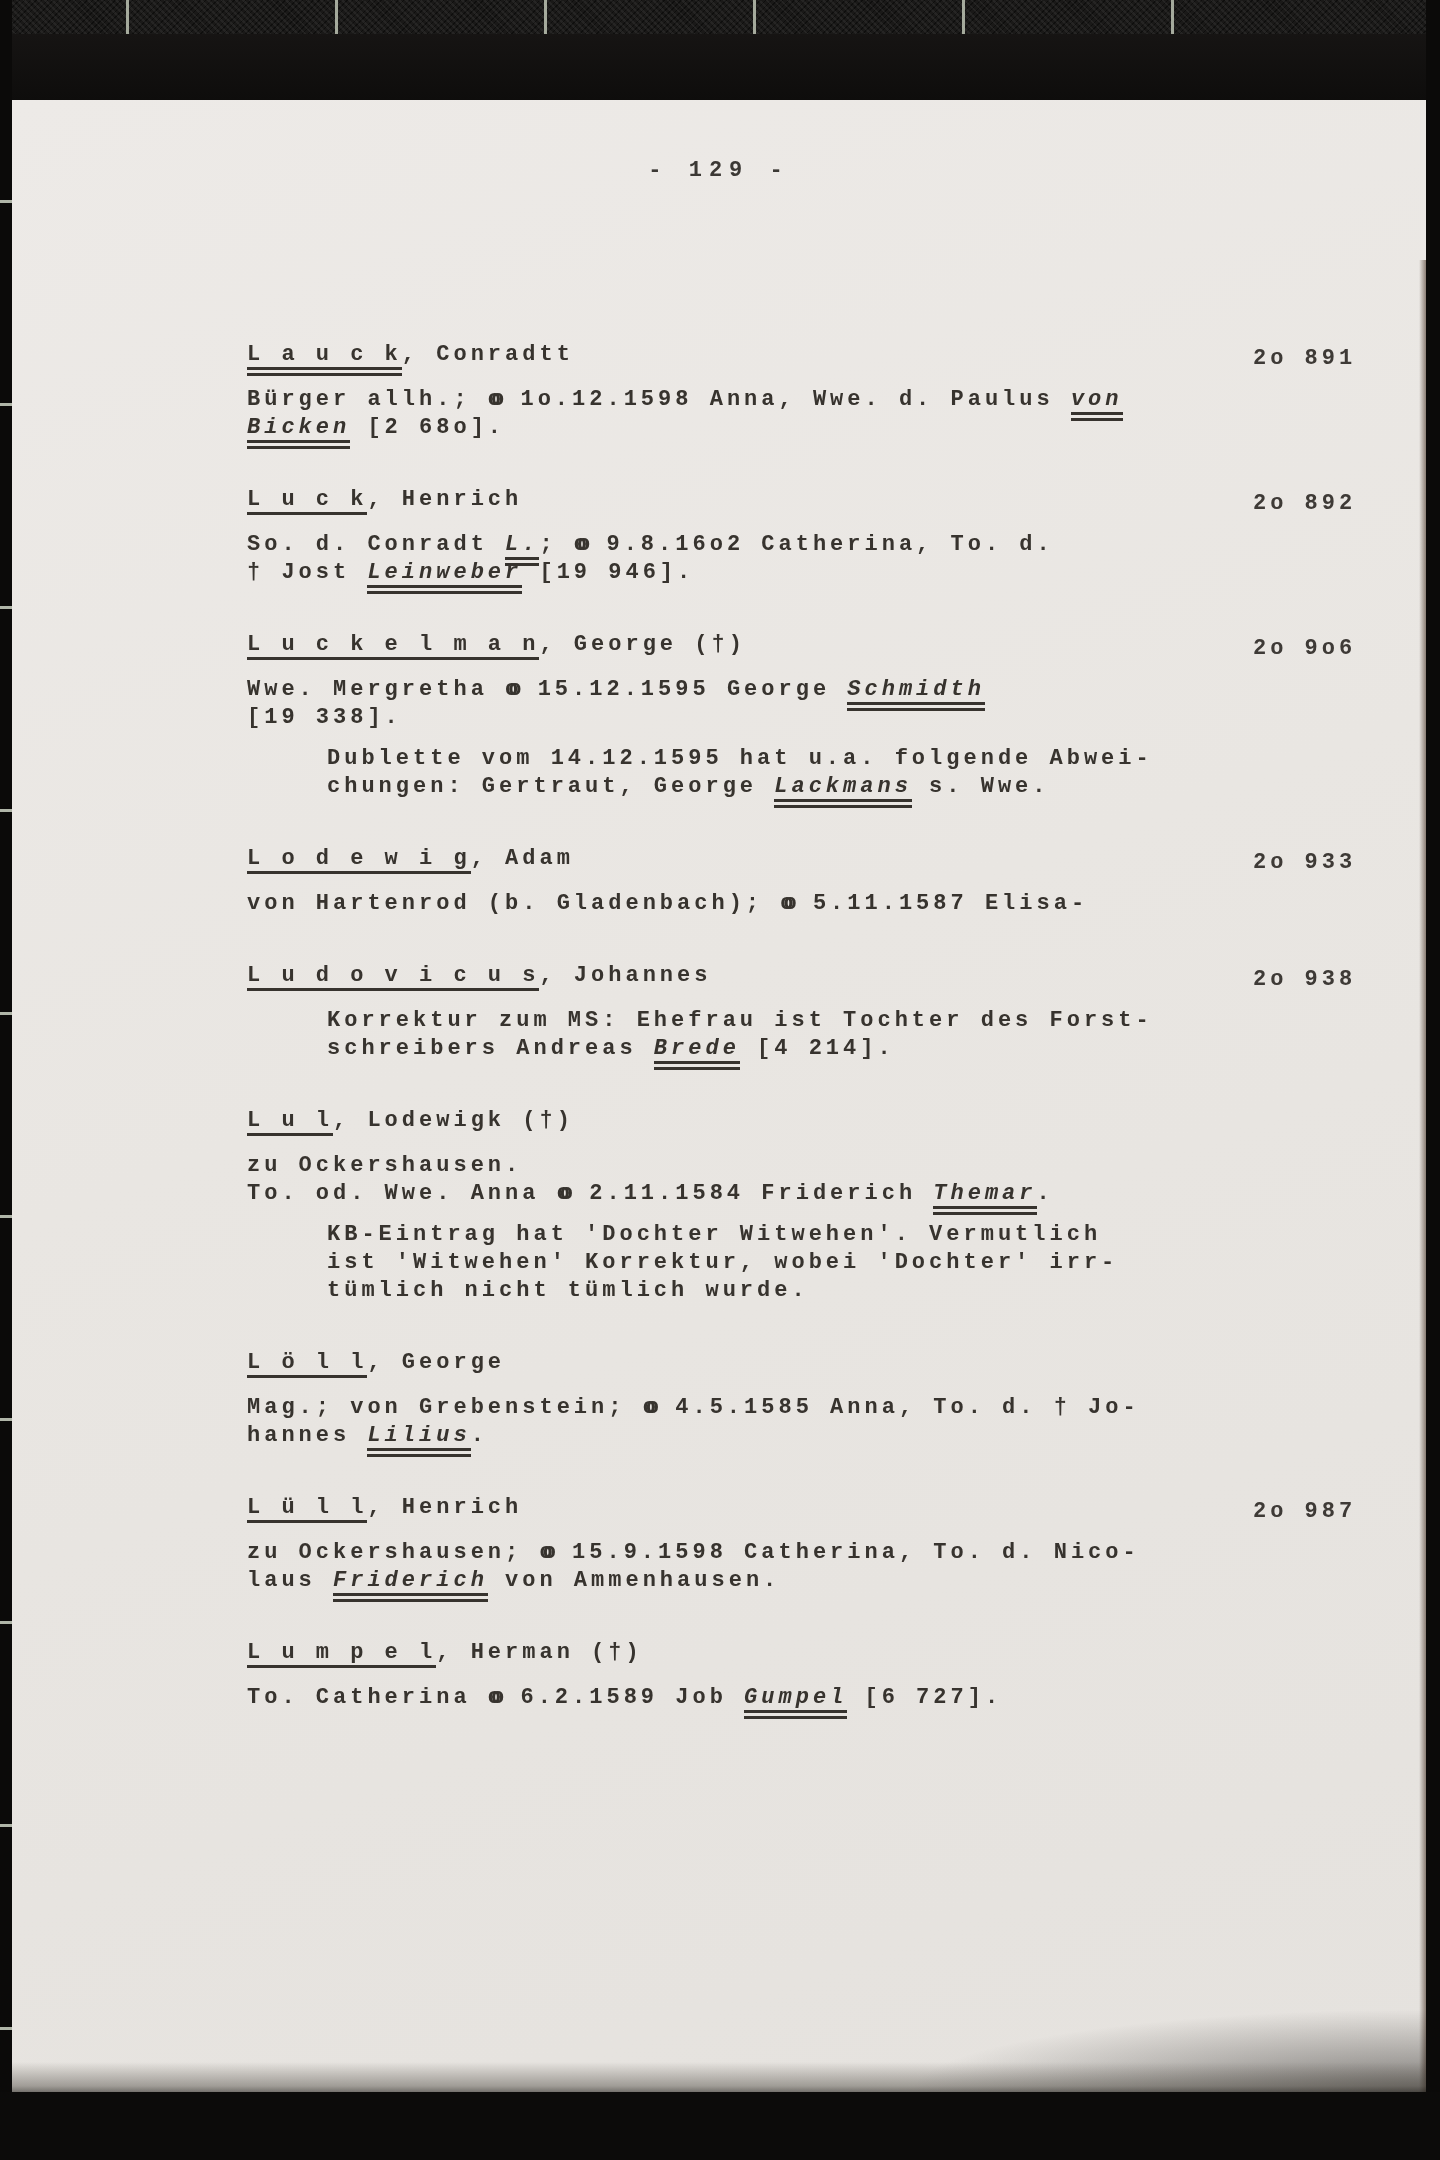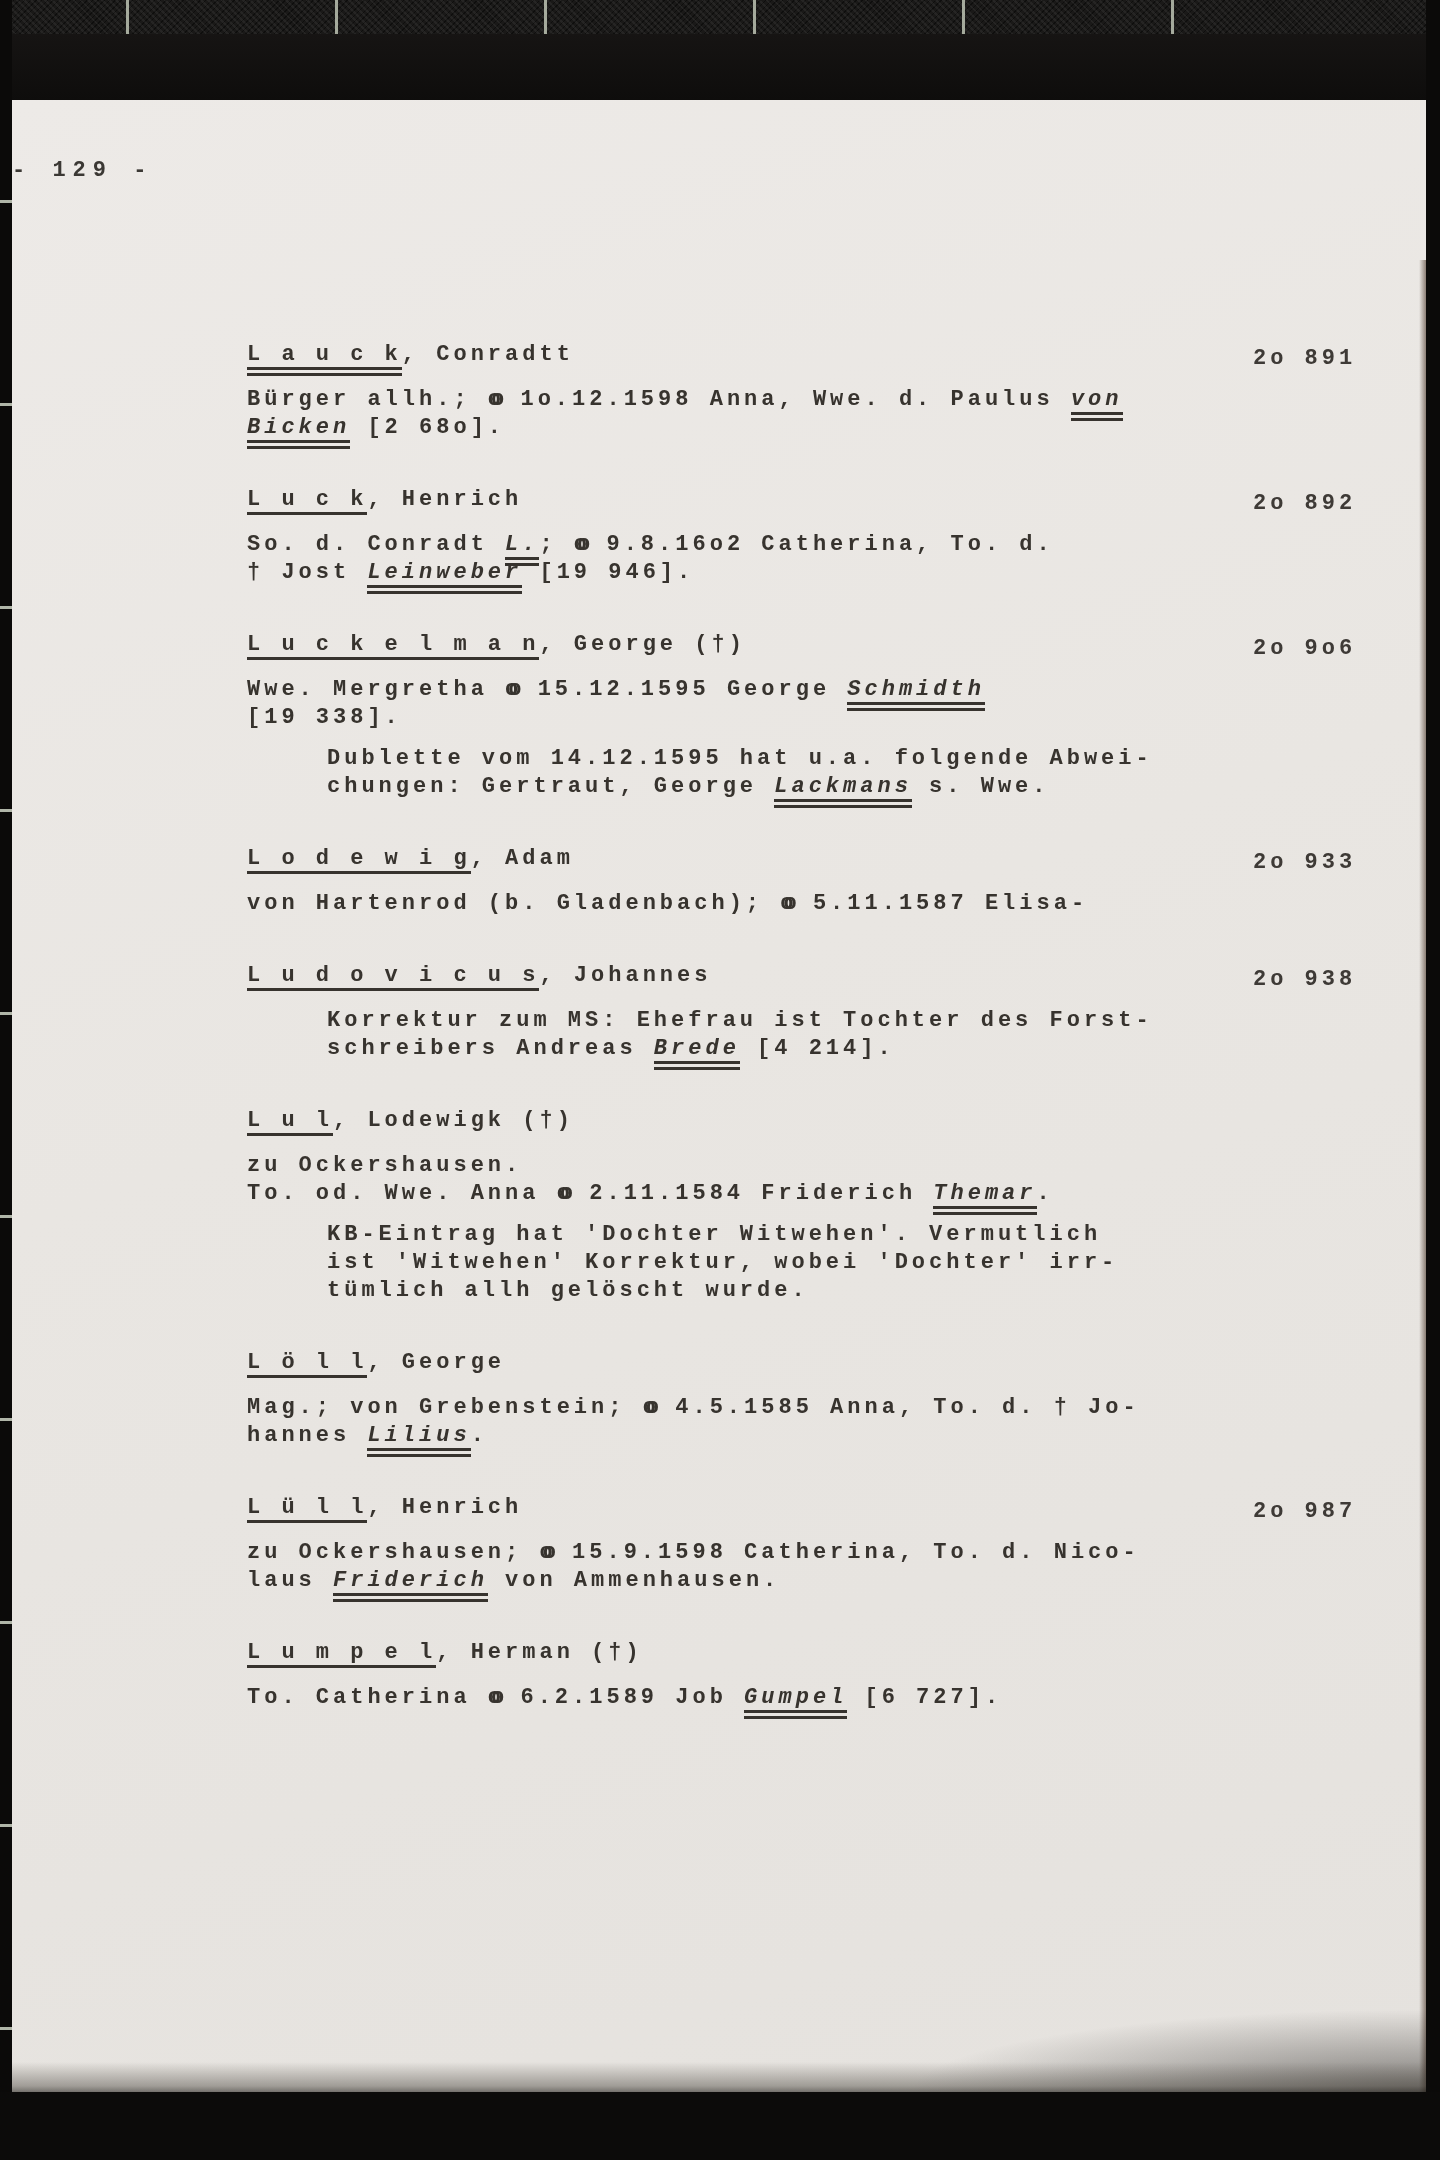--- a/index.html
+++ b/index.html
@@ -50,21 +50,21 @@
     position:absolute; right:0; bottom:0; width:560px; height:90px;
     background:radial-gradient(ellipse at 100% 100%, rgba(20,17,14,0.5), transparent 65%);
   }
   .page-edge-right {
     position:absolute; right:0; top:160px; bottom:0; width:7px;
     background:linear-gradient(to right, rgba(61,40,26,0) , rgba(61,40,26,0.55));
   }
   
   .pageno {
     position:absolute; top:58px; left:0; width:100%;
-    font-size:22px; font-weight:700; letter-spacing:7px; color:#3b3834;
+    text-align:center; font-size:22px; font-weight:700; letter-spacing:7px; color:#3b3834;
   }
   .entries {
     position:absolute; left:235px; top:202px; width:1130px;
     font-size:22px; font-weight:700; letter-spacing:4px; color:#37332e;
   }
   .entry { position:relative; margin-bottom:40px;margin-top:35px; }
   .eh { line-height:36px; margin-bottom:13px; white-space:nowrap; }
   .surname.single { border-bottom:3px solid #37332e;text-align:right; }
   .surname.double { border-bottom:9px double #37332e; }
   .refnum { position:absolute; left:1006px; top:4px; line-height:36px; color:#3e3a36; }
@@ -137,21 +137,21 @@
   <section class="entry">
     <div class="eh">
       <span class="surname single">L u l</span><span class="given">, Lodewigk (†)</span>
       
     </div>
   <div class="bl"><span>zu Ockershausen.</span></div>
           <div class="bl"><span>To. od. Wwe. Anna </span><span class="marry">oo</span><span> 2.11.1584 Friderich </span><span class="u">Themar</span><span>.</span></div>
           <div class="note">
             <div class="bl"><span>KB-Eintrag hat 'Dochter Witwehen'. Vermutlich</span></div>
             <div class="bl"><span>ist 'Witwehen' Korrektur, wobei 'Dochter' irr-</span></div>
-            <div class="bl"><span>tümlich allh gelöscht wurde.</span></div>
+            <div class="bl"><span>tümlich nicht tümlich wurde.</span></div>
           </div>
         </section>
 
   <section class="entry">
     <div class="eh">
       <span class="surname single">L ö l l</span><span class="given">, George</span>
       
     </div>
   <div class="bl"><span>Mag.; von Grebenstein; </span><span class="marry">oo</span><span> 4.5.1585 Anna, To. d. † Jo-</span></div>
           <div class="bl"><span>hannes </span><span class="u">Lilius</span><span>.</span></div>

